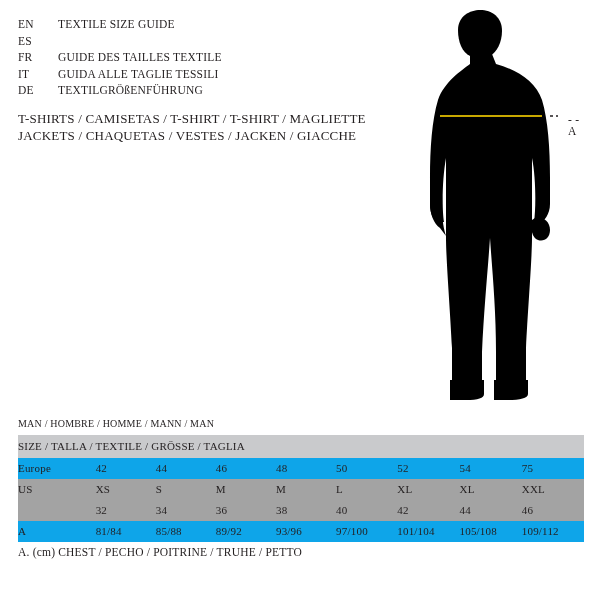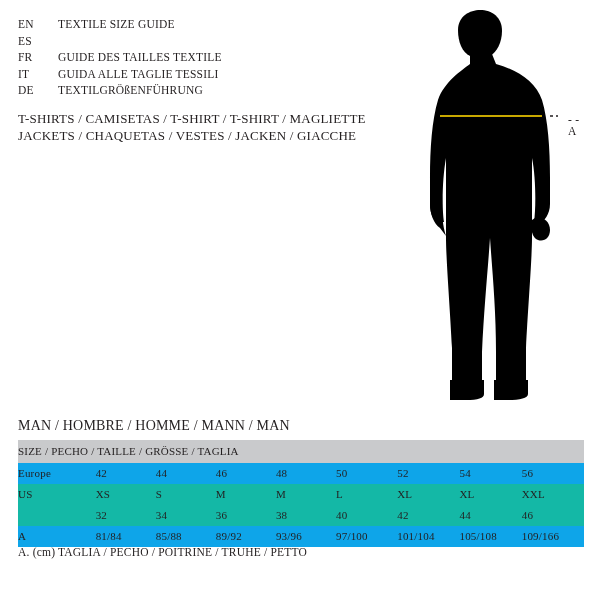--- a/index.html
+++ b/index.html
@@ -75,42 +75,42 @@
   }
 
   
   .table-area {
     position: absolute;
     left: 18px;
     top: 418px;
     width: 566px;
   }
   .table-title {
-    font-size: 14px;
+    font-size: 10px;
     letter-spacing: 0.2px;
     margin: 0 0 6px 0;
     white-space: nowrap;
   }
   table.size-table {
     border-collapse: collapse;
     width: 566px;
     font-size: 11px;
     letter-spacing: 0.2px;
   }
   table.size-table td {
     padding: 3px 0 3px 0;
     line-height: 15px;
   }
   table.size-table tr.head-row td {
     background: #c9cacc;
     font-size: 11px;
     padding-top: 4px;
     padding-bottom: 4px;
   }
-  table.size-table tr.shade td { background: #14b8a6; }
+  table.size-table tr.shade td { background: #a3a3a3; }
   table.size-table tr.plain td { background: #0ea5e9; }
   td.col-label {
     width: 88px;
     padding-left: 4px;
   }
   td.col-val {
     width: 68px;
     text-align: left;
   }
   .head-label { padding-left: 4px; }
@@ -183,32 +183,32 @@
       </g>
     </svg>
     <span class="measure-label">- - A</span>
   </div>
 
   <div class="table-area">
     <div class="table-title">MAN / HOMBRE / HOMME / MANN / MAN</div>
     <table class="size-table">
       <tbody>
         <tr class="head-row">
-          <td colspan="9" class="head-label">SIZE / PECHO / TAILLE / GRÖSSE / TAGLIA</td>
+          <td colspan="9" class="head-label">SIZE / TALLA / TEXTILE / GRÖSSE / TAGLIA</td>
         </tr>
         <tr class="plain">
           <td class="col-label">Europe</td>
           <td class="col-val">42</td>
           <td class="col-val">44</td>
           <td class="col-val">46</td>
           <td class="col-val">48</td>
           <td class="col-val">50</td>
           <td class="col-val">52</td>
           <td class="col-val">54</td>
-          <td class="col-val">56</td>
+          <td class="col-val">75</td>
         </tr>
         <tr class="shade">
           <td class="col-label">US</td>
           <td class="col-val">XS</td>
           <td class="col-val">S</td>
           <td class="col-val">M</td>
           <td class="col-val">M</td>
           <td class="col-val">L</td>
           <td class="col-val">XL</td>
           <td class="col-val">XL</td>
@@ -227,21 +227,21 @@
         </tr>
         <tr class="plain">
           <td class="col-label">A</td>
           <td class="col-val">81/84</td>
           <td class="col-val">85/88</td>
           <td class="col-val">89/92</td>
           <td class="col-val">93/96</td>
           <td class="col-val">97/100</td>
           <td class="col-val">101/104</td>
           <td class="col-val">105/108</td>
-          <td class="col-val">109/166</td>
+          <td class="col-val">109/112</td>
         </tr>
       </tbody>
     </table>
   </div>
 
-  <div class="footnote">A. (cm) TAGLIA / PECHO / POITRINE / TRUHE / PETTO</div>
+  <div class="footnote">A. (cm) CHEST / PECHO / POITRINE / TRUHE / PETTO</div>
 
 </div>
 
 </body></html>

